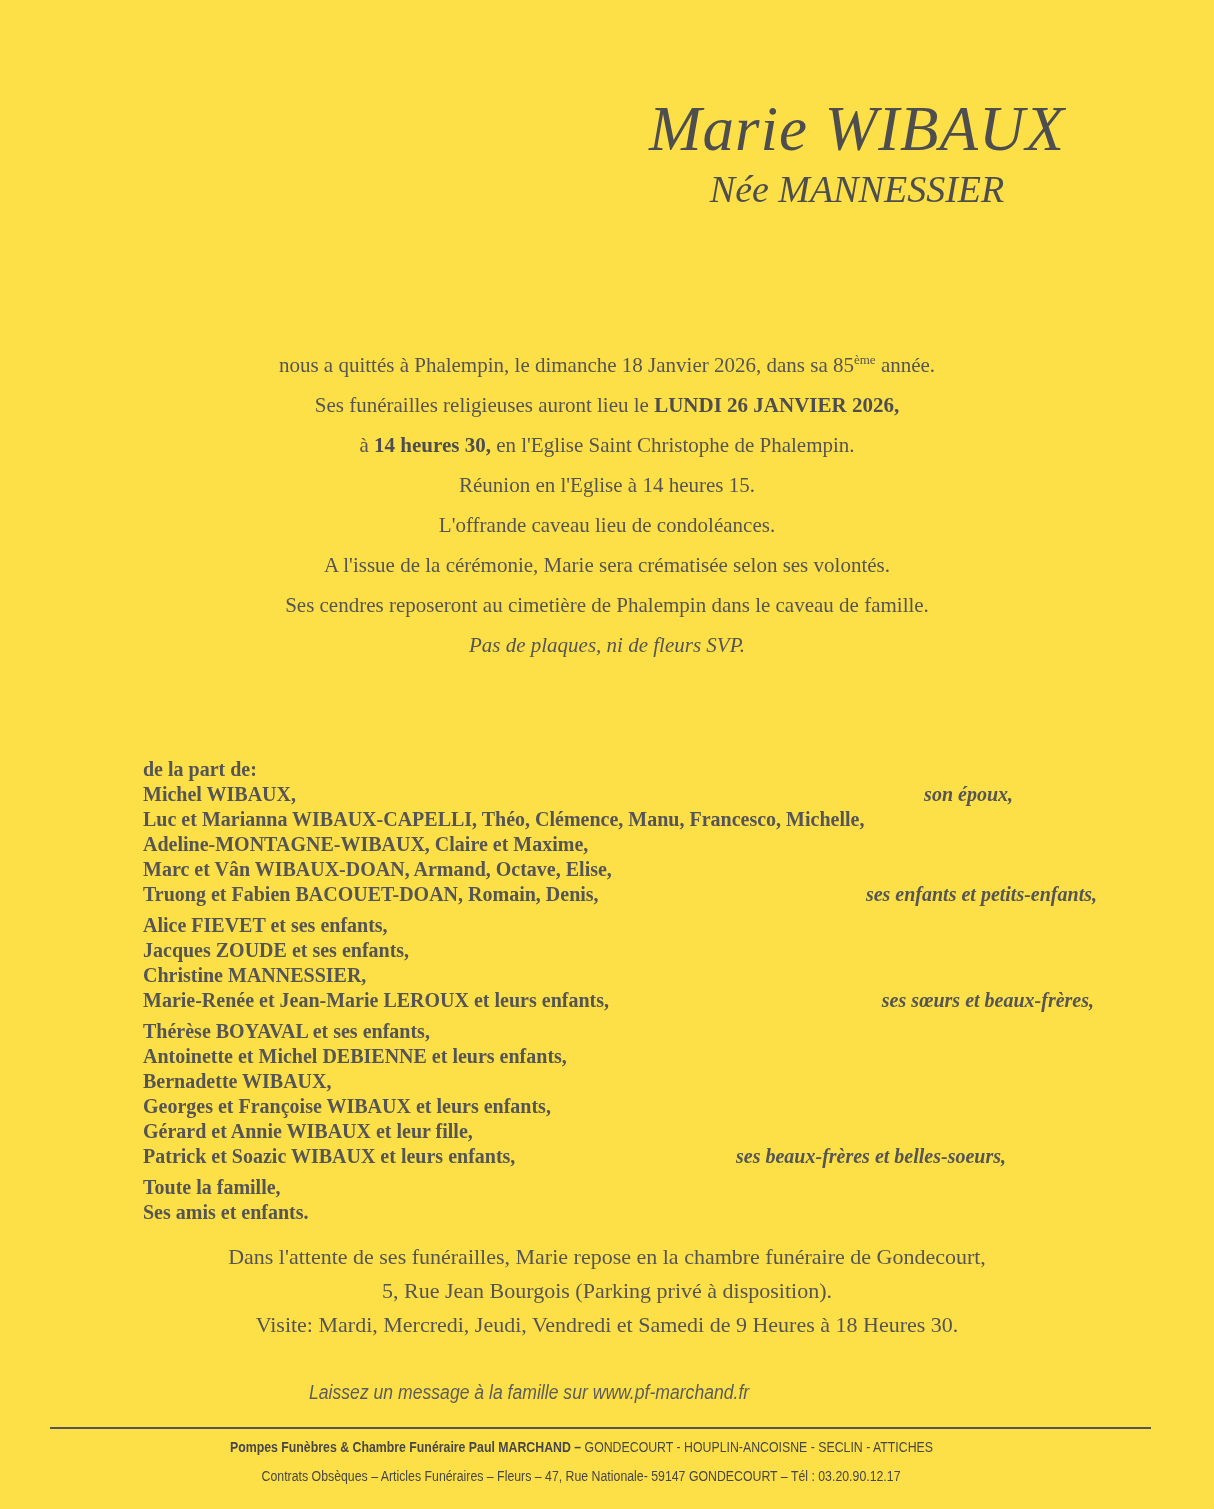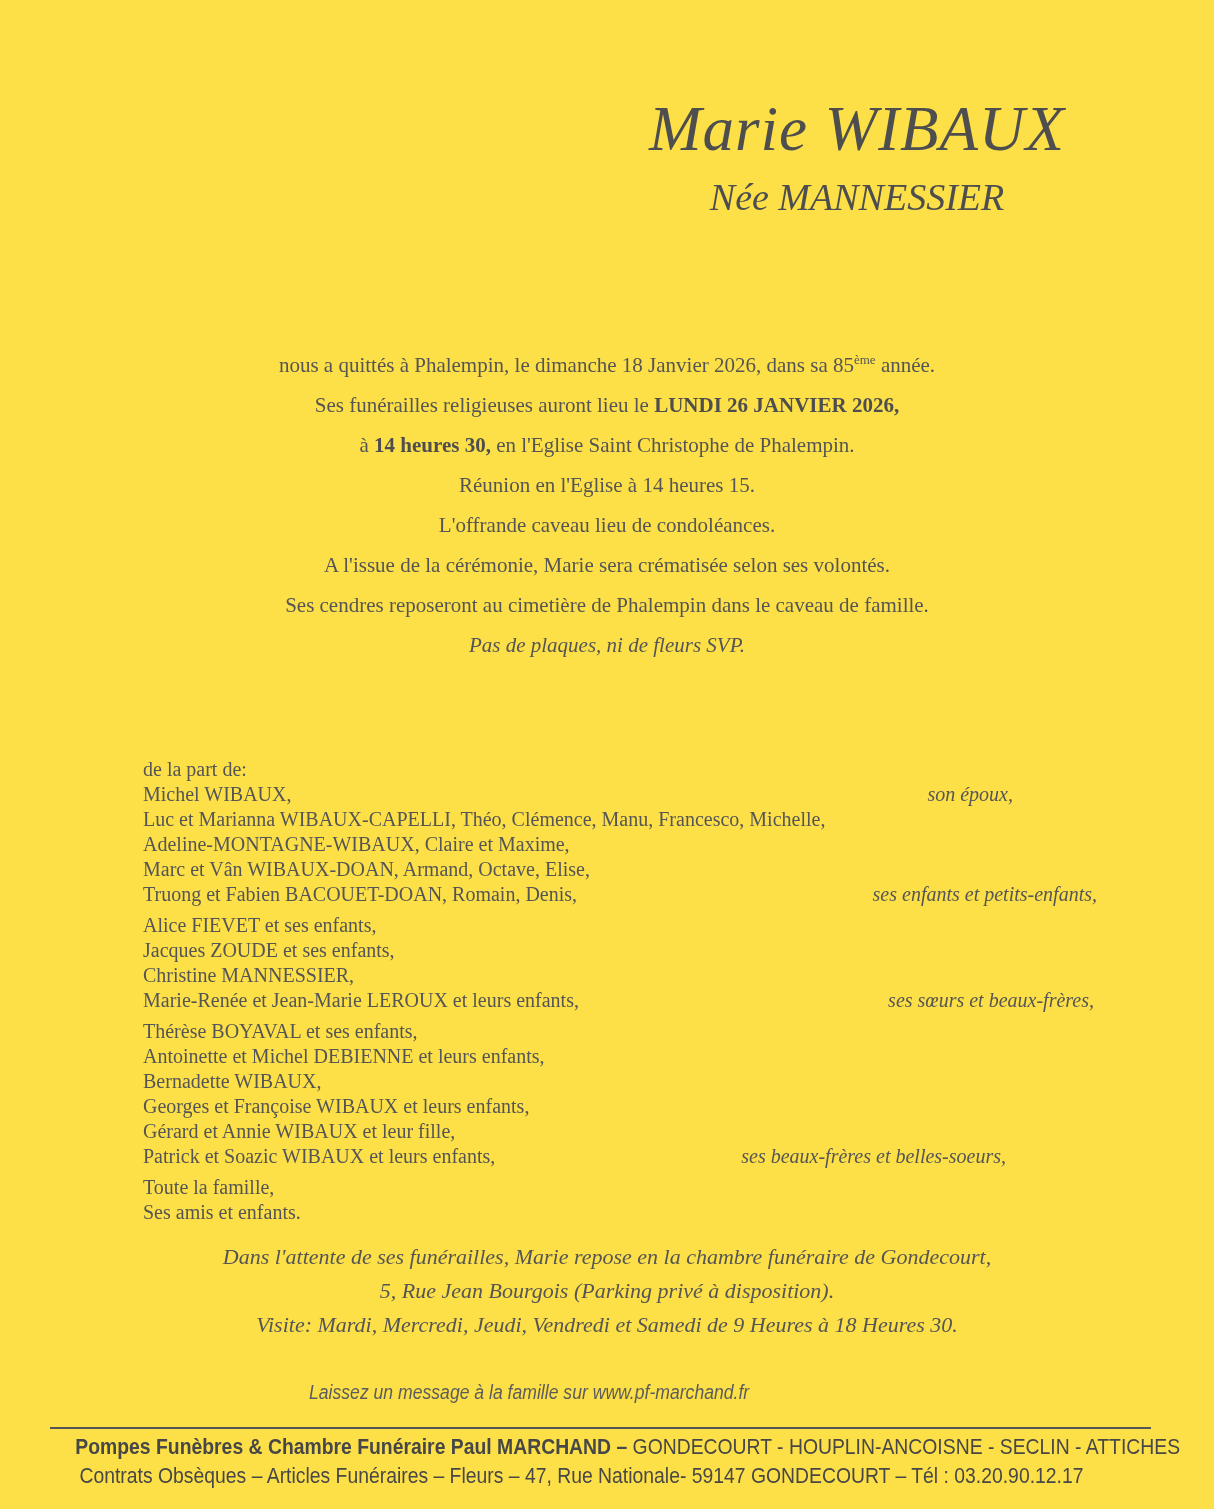--- a/index.html
+++ b/index.html
@@ -8,50 +8,50 @@
     width:1214px; height:1509px;
     background:#fde047;
     font-family:"Liberation Serif", serif;
     color:#545454;
     overflow:hidden;
   }
 
   
   .title-block { position:absolute; top:94px; left:500px; width:714px; text-align:center; }
   .title { margin:0; font-size:63px; line-height:1.12; font-style:italic; font-weight:normal; color:#4e4e4e; letter-spacing:1px; }
-  .subtitle { margin:12px; font-size:38px; line-height:1.1; font-style:italic; font-weight:normal; color:#4e4e4e; }
+  .subtitle { margin:4px; font-size:38px; line-height:1.1; font-style:italic; font-weight:normal; color:#4e4e4e; }
 
   
   .announce { position:absolute; top:345px; left:0; width:1214px; text-align:center; font-size:21px; line-height:40px; color:#555555; }
   .announce .b { font-weight:bold; color:#4e4e4e;text-align:right; }
   .announce sup { font-size:13px; vertical-align:super; line-height:0; }
   .announce .it { font-style:italic; }
 
   
   .family { position:absolute; top:757px; left:143px; right:0; font-size:20px; line-height:25px; color:#555555; }
-  .family .row { display:flex; align-items:flex-start; }
+  .family .row { display:flex; align-items:flex-start;font-weight:bold; }
   .family .label { margin-left:auto; font-style:italic; white-space:nowrap; }
   .gap { margin-top:6px; }
   .mr201 { margin-right:201px; }
   .mr117 { margin-right:117px; }
   .mr202 { margin-right:120px; }
   .mr208 { margin-right:208px; }
 
   
-  .funeral { position:absolute; top:1240px; left:0; width:1214px; text-align:center; font-style:italic; font-size:22px; line-height:34px; color:#555555; }
+  .funeral { position:absolute; top:1240px; left:0; width:1214px; text-align:center; font-size:22px; line-height:34px; color:#555555; }
 
   
   .message { position:absolute; top:1381px; left:0; width:1059px; text-align:center;
              font-family:"Liberation Sans", sans-serif; font-style:italic; font-size:20px; color:#5c5c5c; }
   .cond { display:inline-block; transform:scaleX(0.88); transform-origin:center; white-space:nowrap; }
 
   .rule { position:absolute; top:1427px; left:50px; width:1101px; height:0; border-top:2px solid #555555; }
 
   .footer { position:absolute; top:1433px; left:0; width:1162px; text-align:center;
-            font-family:"Liberation Sans", sans-serif; font-size:22px; line-height:28.5px; color:#474747; }
+            font-family:"Liberation Sans", sans-serif; font-size:14px; line-height:28.5px; color:#474747; }
   .footer .b { font-weight:bold; }
 </style>
 </head>
 <body>
 
 <div class="page">
 
   <div class="title-block">
     <h1 class="title">Marie WIBAUX</h1>
     <h2 class="subtitle">Née MANNESSIER</h2>

